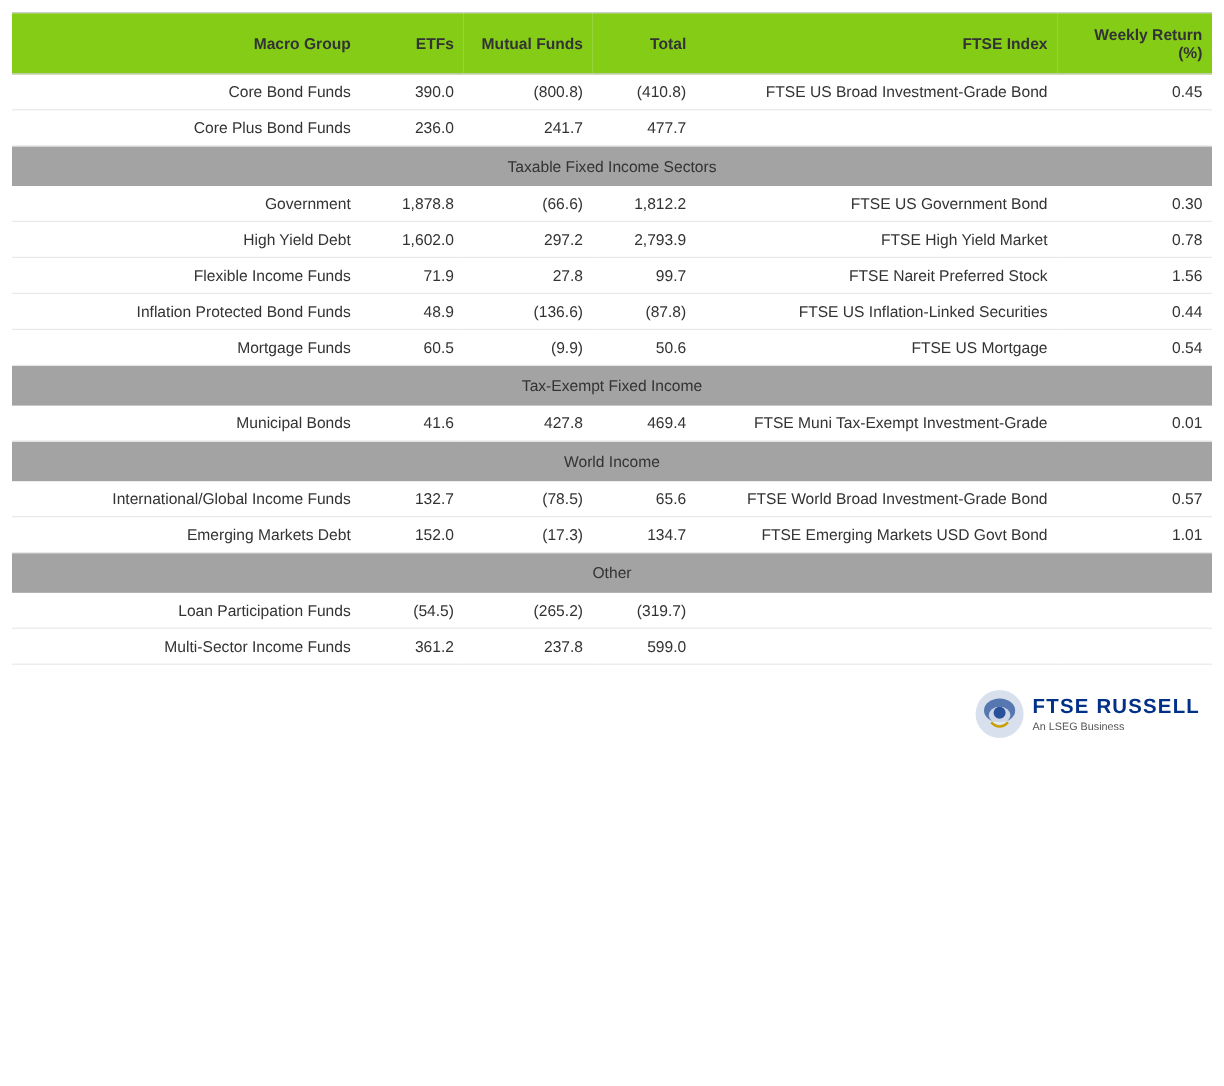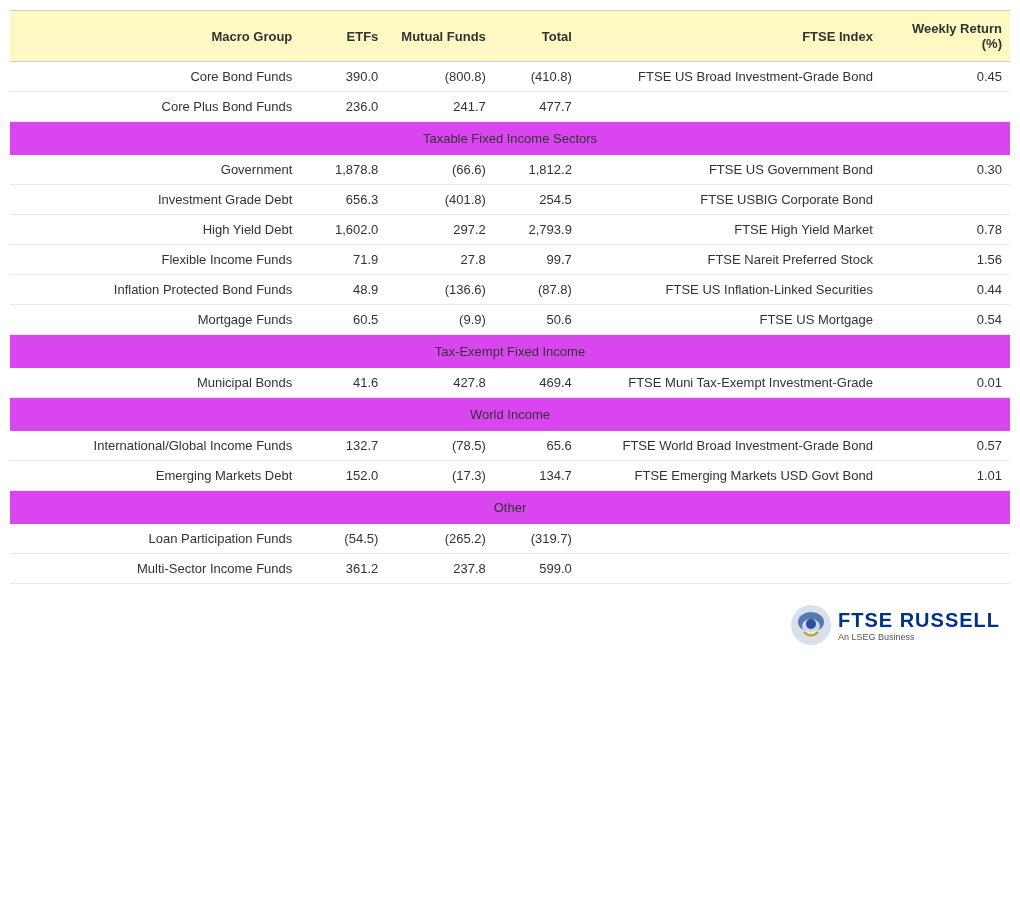--- a/index.html
+++ b/index.html
@@ -18,42 +18,42 @@
     table {
       width: 100%;
       border-collapse: collapse;
     }
     thead tr th {
       font-weight: bold;
       font-size: 13px;
       padding: 10px 8px;
       border-top: 1px solid #ccc;
       border-bottom: 1px solid #ccc;
-      background: #fef9c3;
+      background: #84cc16;
     }
     th.col-macro { text-align: right; width: 270px; }
     th.col-etf { text-align: right; width: 80px; }
     th.col-mutual { text-align: right; width: 100px; }
     th.col-total { text-align: right; width: 80px; }
     th.col-ftse { text-align: right; width: 280px; }
     th.col-weekly { text-align: right; width: 120px; }
 
     tbody tr td {
       padding: 7px 8px;
       border-bottom: 1px solid #e8e8e8;
     }
     td.col-macro { text-align: right; }
     td.col-etf { text-align: right; }
     td.col-mutual { text-align: right; }
     td.col-total { text-align: right; }
     td.col-ftse { text-align: right; }
     td.col-weekly { text-align: right; }
 
     tr.section-header td {
-      background: #d946ef;
+      background: #a3a3a3;
       font-weight: normal;
       text-align: center;
       font-size: 13px;
       padding: 9px 8px;
       border-bottom: none;
     }
     tr.section-header td.full-span {
       text-align: center;
     }
 
@@ -69,21 +69,21 @@
       gap: 6px;
     }
     .ftse-logo-icon {
       width: 42px;
       height: 42px;
     }
     .ftse-logo-text {
       line-height: 1.2;
     }
     .ftse-name {
-      font-size: 20px;
+      font-size: 17px;
       font-weight: bold;
       color: #003087;
       letter-spacing: 1px;
     }
     .ftse-sub {
       font-size: 9px;
       color: #555;
     }
   </style>
 </head>
@@ -123,28 +123,20 @@
         </tr>
         <tr>
           <td class="col-macro">Government</td>
           <td class="col-etf">1,878.8</td>
           <td class="col-mutual">(66.6)</td>
           <td class="col-total">1,812.2</td>
           <td class="col-ftse">FTSE US Government Bond</td>
           <td class="col-weekly">0.30</td>
         </tr>
         <tr>
-          <td class="col-macro">Investment Grade Debt</td>
-          <td class="col-etf">656.3</td>
-          <td class="col-mutual">(401.8)</td>
-          <td class="col-total">254.5</td>
-          <td class="col-ftse">FTSE USBIG Corporate Bond</td>
-          <td class="col-weekly"></td>
-        </tr>
-        <tr>
           <td class="col-macro">High Yield Debt</td>
           <td class="col-etf">1,602.0</td>
           <td class="col-mutual">297.2</td>
           <td class="col-total">2,793.9</td>
           <td class="col-ftse">FTSE High Yield Market</td>
           <td class="col-weekly">0.78</td>
         </tr>
         <tr>
           <td class="col-macro">Flexible Income Funds</td>
           <td class="col-etf">71.9</td>

